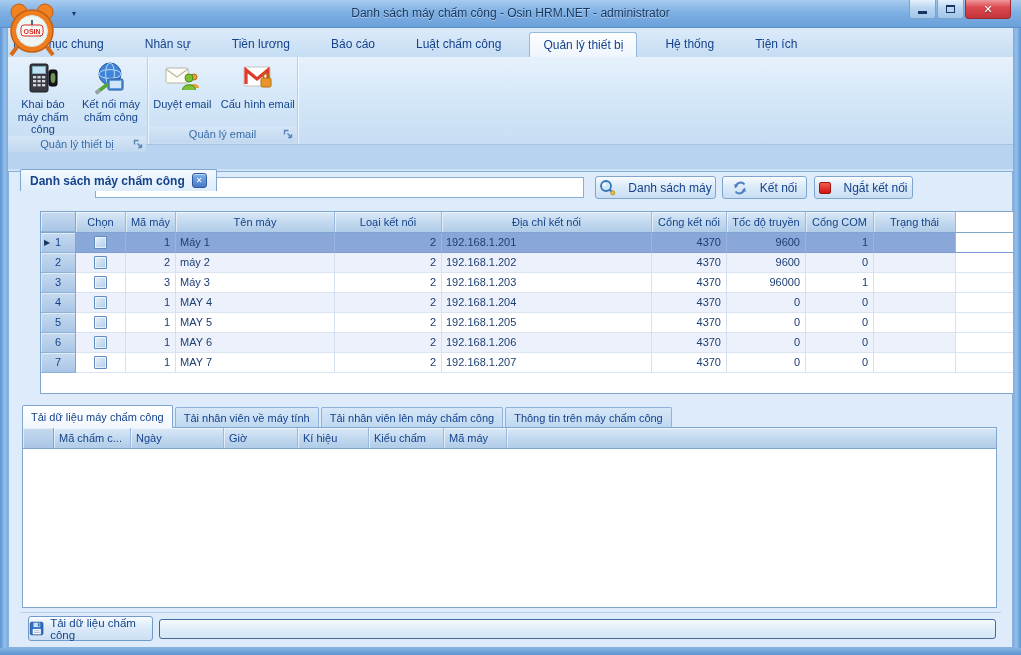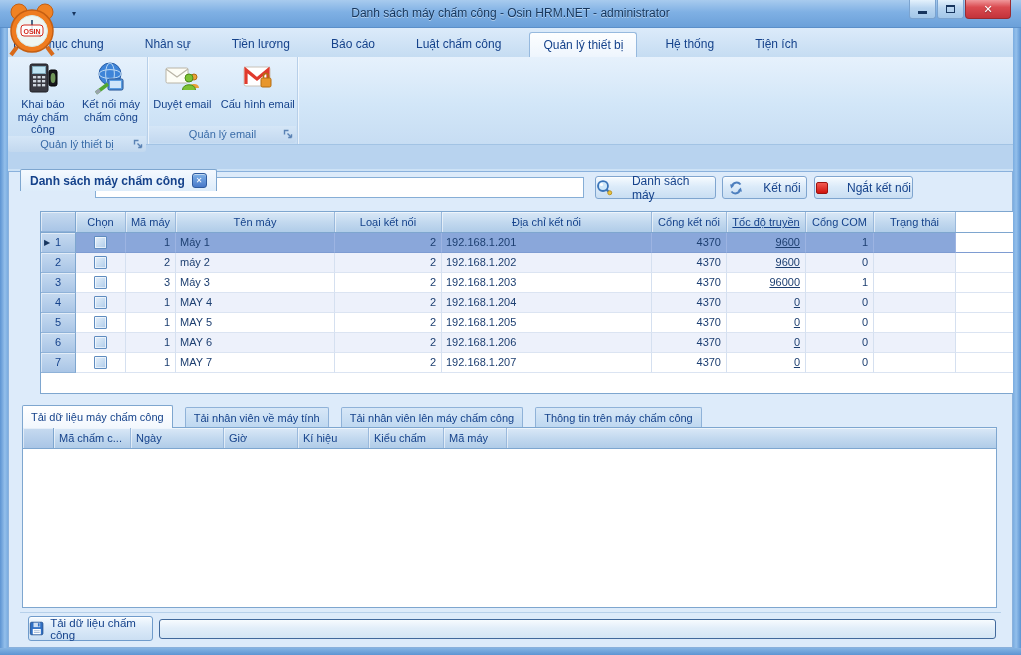--- a/index.html
+++ b/index.html
@@ -75,21 +75,21 @@
   .panel-close { position:absolute; right:3px; top:2px; width:17px; height:17px; }
 
   .content { position:absolute; left:8px; right:8px; top:26px; bottom:7px;
     background:#ddebfa; border:1px solid #8ab1dc; }
 
   
   .search-label { position:absolute; left:11px; top:8px; font-size:12px; color:#17355e; }
   .search-input { position:absolute; left:86px; top:5px; width:489px; height:21px;
     border:1px solid #86aed6; font-size:12px; padding:0 4px; color:#17355e; background:#fff; }
   .tbtn { position:absolute; top:4px; height:23px; display:flex; align-items:center; justify-content:center;
-    gap:19px; border:1px solid #7fa5cf; border-radius:3px; font-size:12px; color:#15428b; cursor:default;
+    gap:12px; border:1px solid #7fa5cf; border-radius:3px; font-size:12px; color:#15428b; cursor:default;
     background:linear-gradient(#f6fbff,#dcebf9 45%,#c9def3); box-shadow:inset 0 1px 0 rgba(255,255,255,.8); }
   .btn-list { left:586px; width:121px; }
   .btn-connect { left:713px; width:85px; }
   .btn-disconnect { left:805px; width:99px; }
   .stop-sq { width:12px; height:12px; border-radius:2px; background:linear-gradient(#f25b52,#d1130d); border:1px solid #9c1410; }
 
   
   .grid { position:absolute; background:#fff; border:1px solid #7ea6cf; overflow:hidden; }
   .grid-main { left:31px; top:39px; width:975px; height:183px; }
   .grid-log { left:13px; top:255px; width:975px; height:181px; }
@@ -103,39 +103,39 @@
   .gr.selected { background:#8aa7da; }
   .gr > div { border-right:1px solid #d5e0f0; border-bottom:1px solid #dbe4f2;
     font-size:11px; color:#1c3e70; line-height:19px; overflow:hidden; white-space:nowrap; }
   .gr.selected > div { border-right-color:#9db4e2; border-bottom-color:#7e9cd2; }
   .c-ind  { width:35px; position:relative; text-align:center;
     background:linear-gradient(#c6daf0,#a9c5e6)!important;
     border-right:1px solid #7ea6cf!important; border-bottom:1px solid #8fb2d8!important;
     box-shadow:inset 1px 1px 0 rgba(255,255,255,.5); color:#15428b!important; }
   .c-sel  { width:50px; display:flex; align-items:center; justify-content:center; }
   .c-code { width:50px; } .c-name { width:159px; } .c-type { width:107px; }
-  .c-addr { width:210px; } .c-port { width:75px; } .c-baud { width:79px;text-decoration:underline; }
+  .c-addr { width:210px; } .c-port { width:75px; } .c-baud { width:79px; }
   .c-com  { width:68px; }  .c-status { width:82px; }
   .c-fill { flex:1; border-right:none!important; background:#fff!important; box-shadow:none; }
   .num { text-align:right; padding-right:5px; }
   .txt { text-align:left; padding-left:4px; }
   .checkbox { width:13px; height:13px; border:1px solid #5f8cc0; border-radius:1px;
     background:linear-gradient(135deg,#e7f1fb,#aecbe9); box-shadow:inset 0 0 0 1px rgba(255,255,255,.6); }
   .row-arrow { display:none; position:absolute; left:3px; top:0; font-size:8px; color:#17355e; }
   .row-arrow::before { content:"▶"; }
   .gr.selected .row-arrow { display:block; }
   
   .l-ind { width:31px; background:linear-gradient(#c6daf0,#a9c5e6); border-right:1px solid #7ea6cf!important; }
   .l-code { width:77px; } .l-date { width:93px; } .l-time { width:74px; }
   .l-sym { width:71px; } .l-type { width:75px; } .l-mach { width:63px; }
   .l-fill { flex:1; border-right:none!important; }
 
   
   .detail-tabs { position:absolute; left:13px; top:233px; height:23px; display:flex; align-items:flex-end; }
-  .dtab { height:21px; line-height:20px; padding:0 8px; margin-right:12px;
+  .dtab { height:21px; line-height:20px; padding:0 8px; margin-right:2px;
     background:linear-gradient(#d7e7f7,#bdd7f0); border:1px solid #8fb2d8; border-bottom:none;
     border-radius:2px 2px 0 0; font-size:11px; color:#15428b; white-space:nowrap; cursor:default; }
   .dtab.active { height:23px; line-height:22px; background:linear-gradient(#ffffff,#f2f7fd);
     border-color:#7ea6cf; position:relative; z-index:2; }
 
   
   .footer-btn { position:absolute; left:19px; top:444px; width:125px; height:25px;
     display:flex; align-items:center; justify-content:center; gap:6px;
     border:1px solid #6f9bcb; border-radius:3px; font-size:11.5px; color:#15428b; cursor:default;
     background:linear-gradient(#f6fbff,#ddebf9 45%,#cbdff3); box-shadow:inset 0 1px 0 rgba(255,255,255,.8); }

